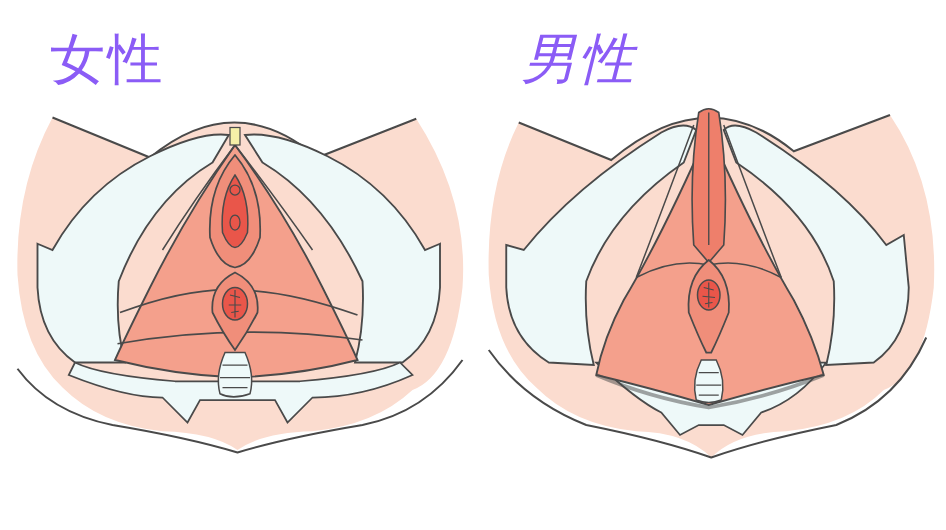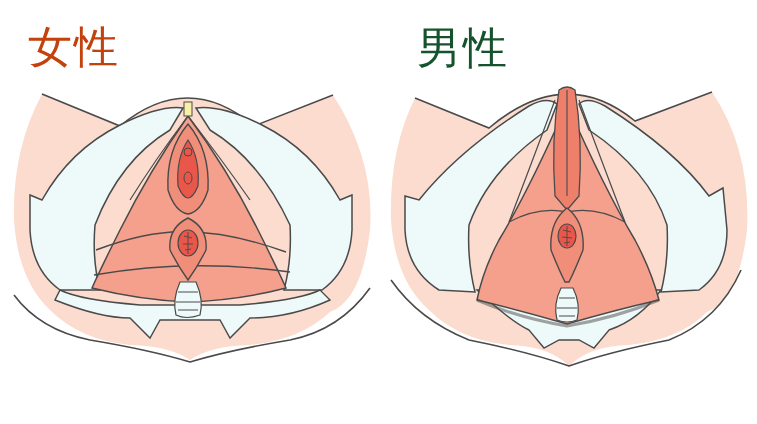--- a/index.html
+++ b/index.html
@@ -1,22 +1,22 @@
 <!DOCTYPE html>
 <html><head>
 <meta charset="utf-8">
 <style>
   html,body{margin:0;padding:0;background:#ffffff;}
   body{width:757px;height:424px;position:relative;overflow:hidden;font-family:"DejaVu Sans",sans-serif;}
   .panel{position:absolute;top:0;width:378px;height:424px;}
   .panel.left{left:0;}
   .panel.right{left:379px;}
   .title{position:absolute;top:22px;font-size:44px;line-height:52px;letter-spacing:2px;font-family:"DejaVu Sans",sans-serif;}
-  .panel.left .title{left:28px;color:#c2410c;font-family:Liberation Serif, serif;}
-  .panel.right .title{left:38px;color:#14532d;}
+  .panel.left .title{left:40px;color:#8b5cf6;}
+  .panel.right .title{left:38px;color:#8b5cf6;font-style:italic;}
   svg{position:absolute;left:0;top:0;}
 </style>
 </head>
 <body>
 
 <div class="panel left">
   <svg width="378" height="424" viewBox="0 0 378 424">
 
     <path d="M42,94 L120,126 Q188,70 254,126 L333,95 Q375,160 370,230 Q362,300 330,312 Q300,340 250,345 Q210,346 190,360 Q170,346 130,345 Q80,340 50,310 Q18,280 14,220 Q12,150 42,94 Z" fill="#fbdccf" stroke="none"></path>
     <path d="M42,94 L120,126 Q188,70 254,126 L333,95" fill="none" stroke="#4a4a4a" stroke-width="1.6"></path>

